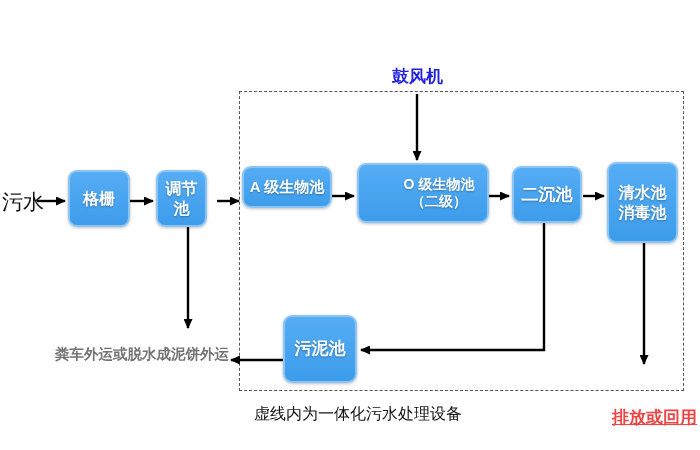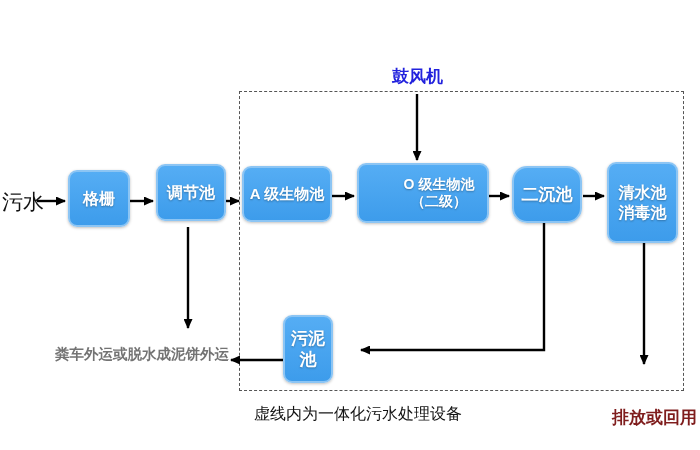--- a/index.html
+++ b/index.html
@@ -16,32 +16,32 @@
     position:absolute;box-sizing:border-box;
     background:linear-gradient(180deg,#55adf4 0%,#3d9ceb 100%);
     border:2px solid #8cc5f4;border-radius:9px;
     color:#ffffff;font-weight:bold;text-align:center;
     display:flex;align-items:center;justify-content:center;
     text-shadow:0 1px 2px rgba(0,0,0,0.30);
     box-shadow:0 1px 3px rgba(0,0,0,0.25);
     line-height:1.25;white-space:pre-line;
   }
   .box-grid{left:68px;top:170px;width:62px;height:57px;font-size:16px;}
-  .box-regulating{left:156px;top:164px;width:70px;height:57px;font-size:16px;}
-  .box-abio{left:242px;top:166px;width:90px;height:56px;font-size:15px;}
+  .box-regulating{left:156px;top:170px;width:51px;height:57px;font-size:16px;}
+  .box-abio{left:242px;top:166px;width:90px;height:42px;font-size:15px;}
   .box-obio{left:357px;top:163px;width:132px;height:60px;font-size:14px;padding-left:32px;}
-  .box-sed{left:512px;top:166px;width:70px;height:57px;font-size:17px;border-radius:15px;}
+  .box-sed{left:512px;top:166px;width:70px;height:57px;font-size:17px;}
   .box-clear{left:607px;top:162px;width:71px;height:81px;font-size:16px;}
-  .box-sludge{left:283px;top:315px;width:50px;height:68px;font-size:17px;}
+  .box-sludge{left:283px;top:315px;width:74px;height:68px;font-size:17px;}
   .lbl{position:absolute;white-space:nowrap;}
   .lbl-influent{left:2px;top:188px;font-size:21px;font-weight:normal;color:#111;}
   .lbl-blower{left:392px;top:65px;font-size:17px;font-weight:bold;color:#2222dd;}
   .lbl-sludge-out{left:55px;top:345px;font-size:14.5px;font-weight:bold;color:#737373;}
   .lbl-caption{left:245px;top:404px;font-size:16px;font-weight:normal;color:#111;margin-left:9px;}
-  .lbl-effluent{left:612px;top:406px;font-size:17px;font-weight:bold;color:#7f1d1d;}
+  .lbl-effluent{left:612px;top:406px;font-size:17px;font-weight:bold;color:#ef4444;text-decoration:underline;}
 </style>
 </head>
 <body>
 
 <div class="stage">
 
   <div class="dashed-rect"></div>
 
   <svg class="arrow-layer" width="700" height="450" viewBox="0 0 700 450" xmlns="http://www.w3.org/2000/svg">
     <defs>

